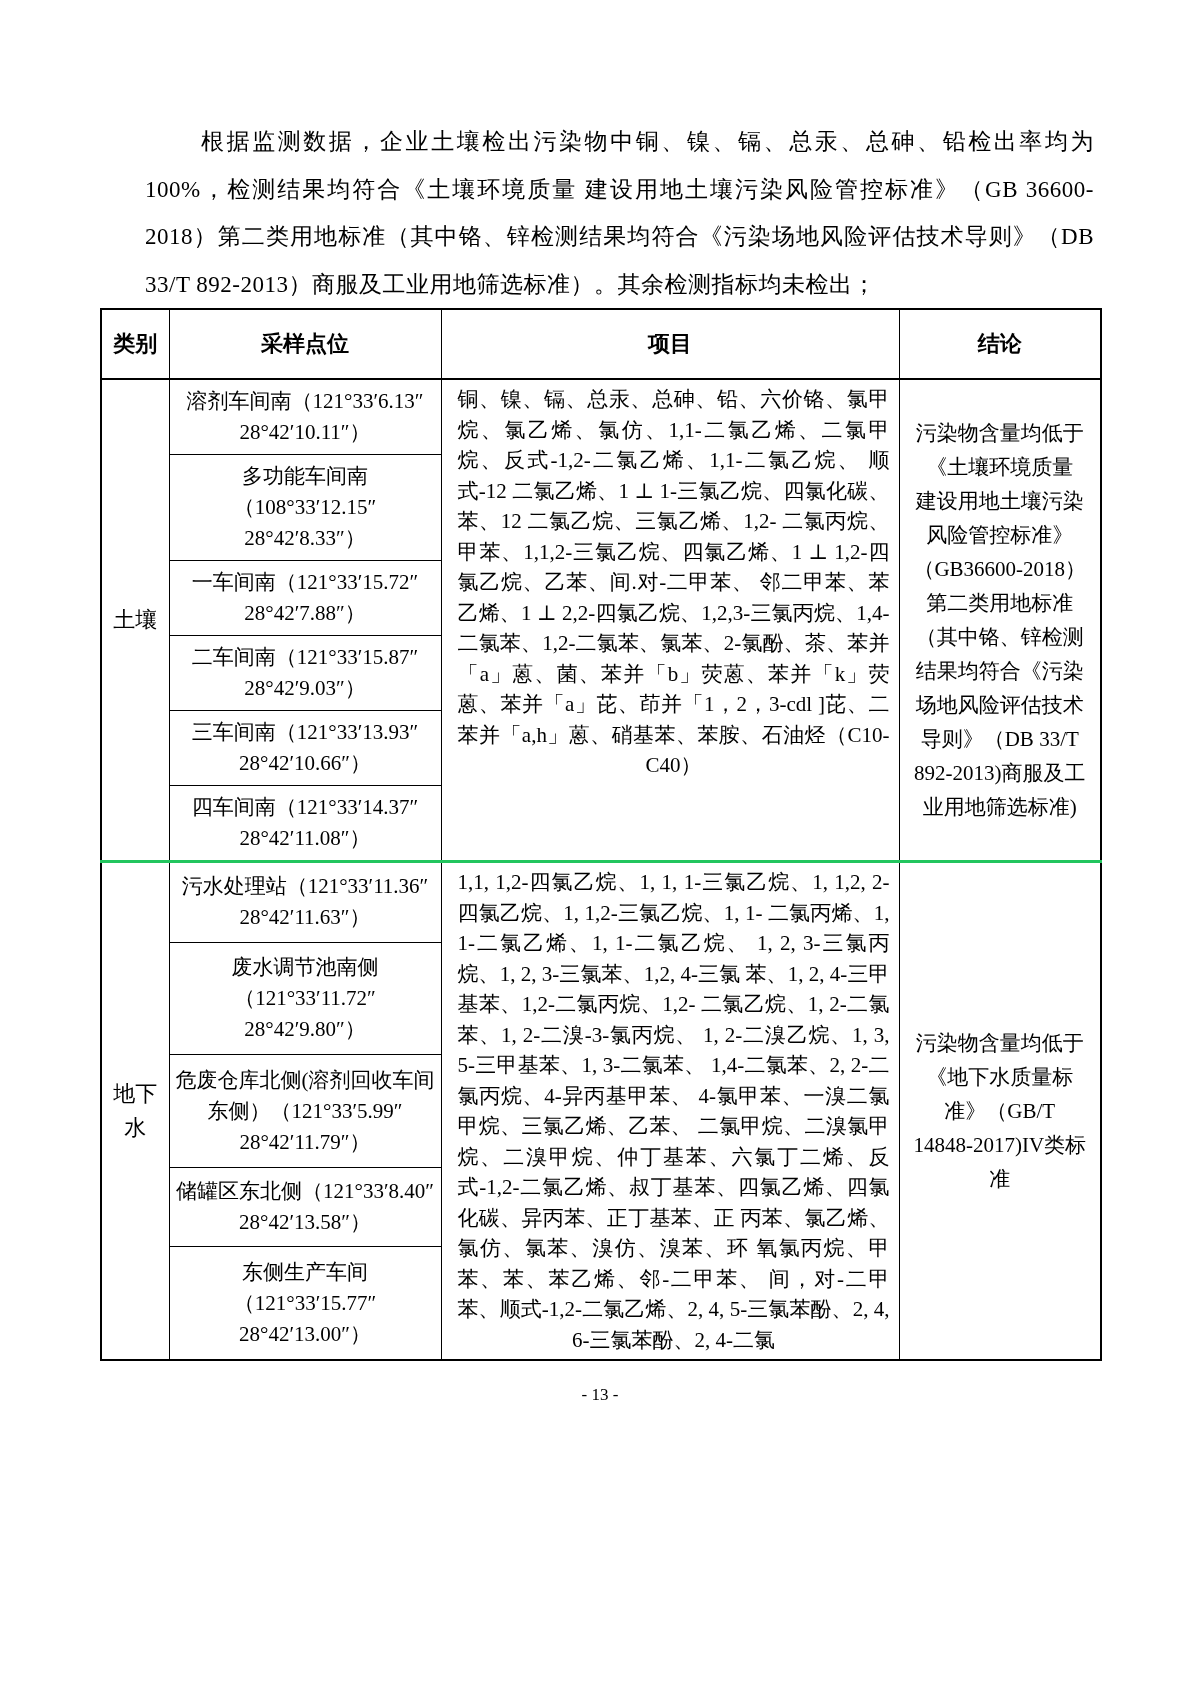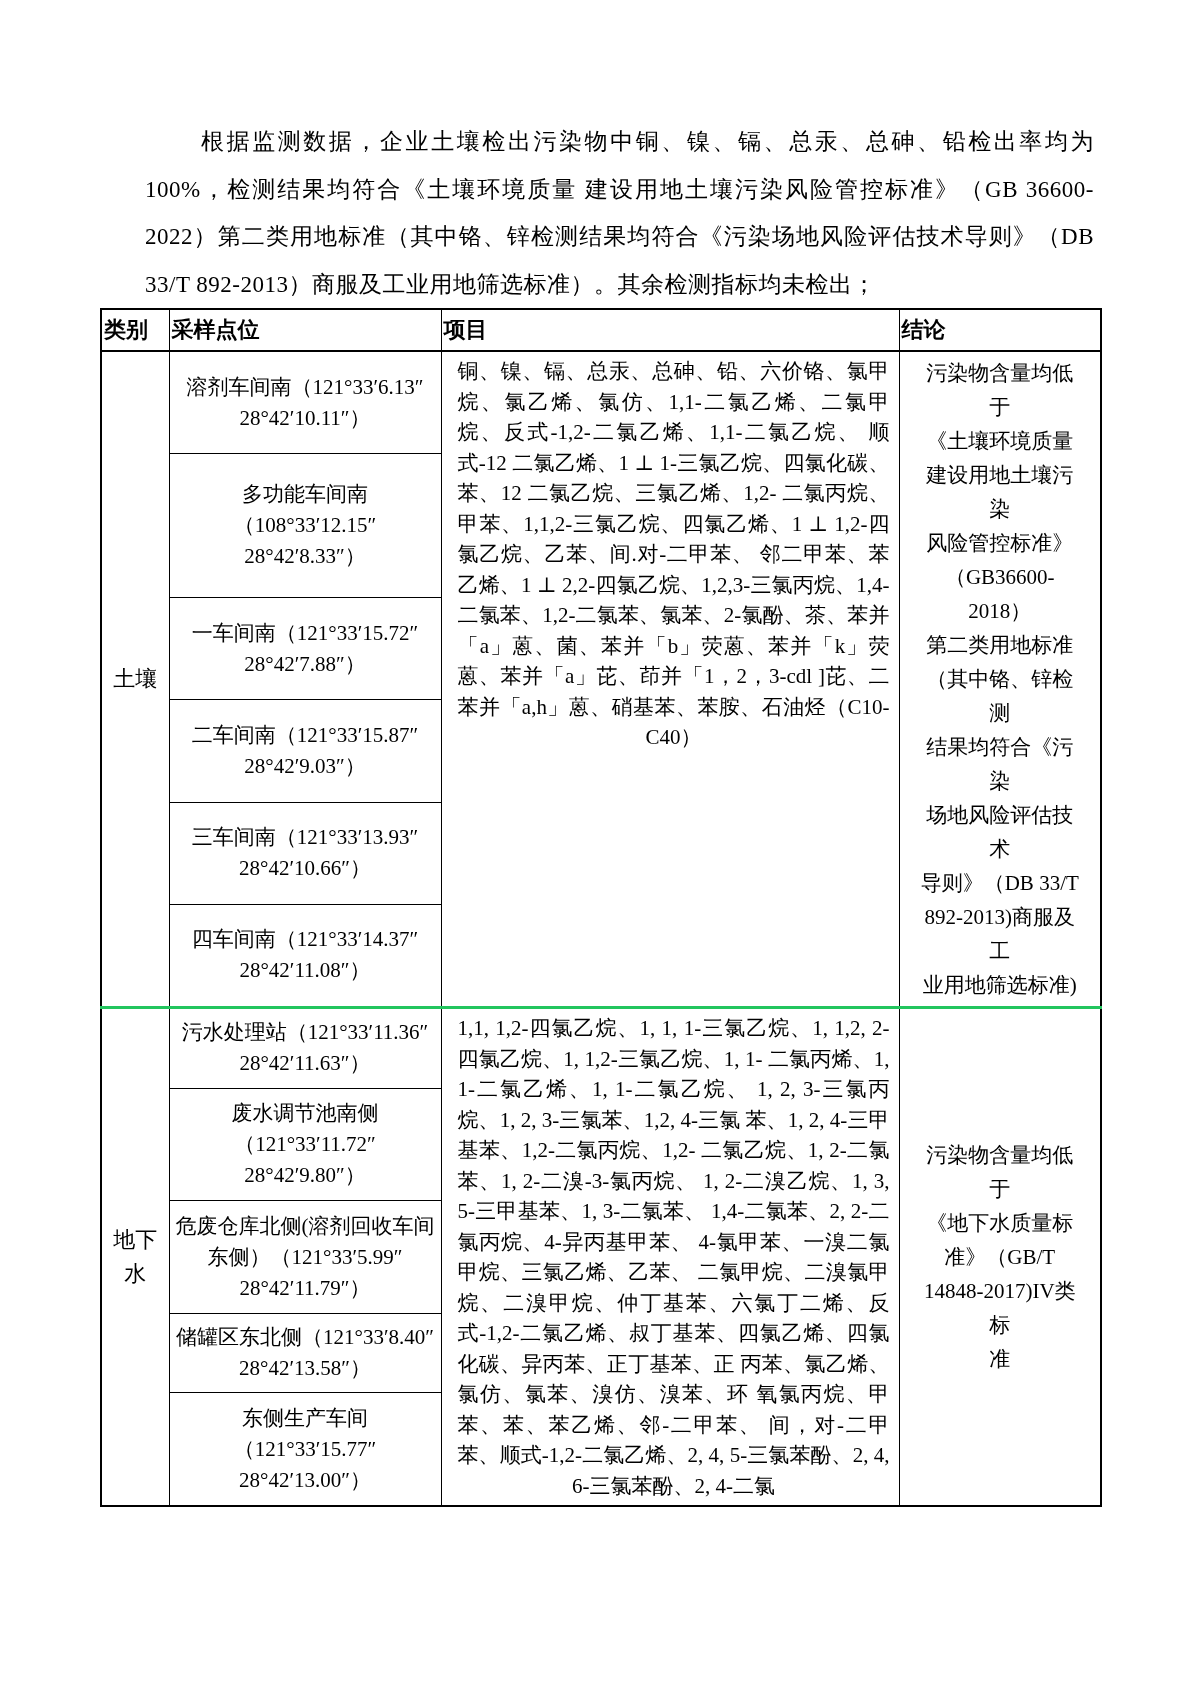--- a/index.html
+++ b/index.html
@@ -38,23 +38,23 @@
     table-layout:fixed;
     border:2px solid #000;
   }
   table.monitoring th, table.monitoring td{
     border:1px solid #000;
     font-weight:normal;
   }
   table.monitoring thead th{
     font-weight:bold;
     font-size:22px;
-    padding:5px 2px;
+    padding:19px 2px;
     border-bottom:2px solid #000;
-    text-align:left;
+    text-align:center;
   }
   col.c-cat{width:68px;}
   col.c-pt{width:272px;}
   col.c-items{width:458px;}
   col.c-concl{width:202px;}
   td.cat{
     text-align:center;
     vertical-align:middle;
     font-size:22px;
     line-height:34px;
@@ -74,37 +74,37 @@
     line-height:30.5px;
     padding:4px 9px 4px 16px;
     text-align:justify;
     text-align-last:center;
   }
   td.concl{
     text-align:center;
     vertical-align:middle;
     font-size:21px;
     line-height:34px;
-    padding:4px 18px;
+    padding:4px 8px;
     white-space:pre-line;
   }
   tr.section-start td{border-top:3px solid #22c55e;}
   .page-number{
     margin-top:24px;
     text-align:center;
     font-size:17px;
   }
 </style>
 </head>
 <body>
 
 <div class="page">
   <div class="content">
 
-    <p class="para">根据监测数据，企业土壤检出污染物中铜、镍、镉、总汞、总砷、铅检出率均为 100%，检测结果均符合《土壤环境质量 建设用地土壤污染风险管控标准》（GB 36600-2022）第二类用地标准（其中铬、锌检测结果均符合《污染场地风险评估技术导则》（DB 33/T 892-2013）商服及工业用地筛选标准）。其余检测指标均未检出；</p>
+    <p class="para">根据监测数据，企业土壤检出污染物中铜、镍、镉、总汞、总砷、铅检出率均为 100%，检测结果均符合《土壤环境质量 建设用地土壤污染风险管控标准》（GB 36600-2018）第二类用地标准（其中铬、锌检测结果均符合《污染场地风险评估技术导则》（DB 33/T 892-2013）商服及工业用地筛选标准）。其余检测指标均未检出；</p>
 
 
     <table class="monitoring">
       <colgroup>
         <col class="c-cat">
           <col class="c-pt">
           <col class="c-items">
           <col class="c-concl">
       </colgroup>
       <thead>
@@ -180,15 +180,16 @@
           <td class="pt">储罐区东北侧（121°33′8.40″
 28°42′13.58″）</td>
         </tr>
         <tr>
           <td class="pt">东侧生产车间（121°33′15.77″
 28°42′13.00″）</td>
         </tr>
       </tbody>
     </table>
 
+    <div class="page-number">- 13 -</div>
 
   </div>
 </div>
 
 </body></html>

